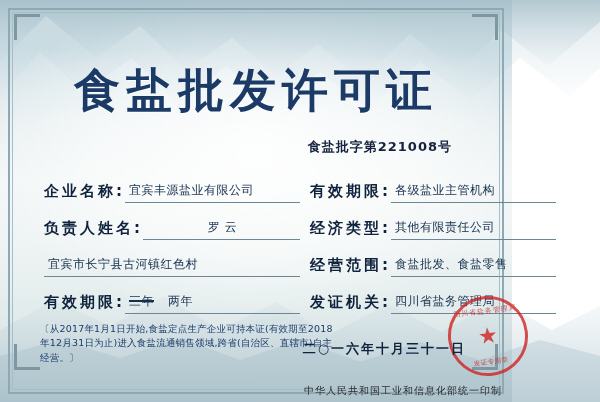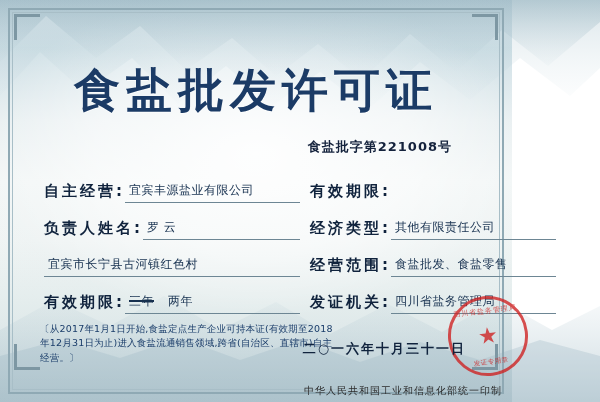--- a/index.html
+++ b/index.html
@@ -103,21 +103,21 @@
     flex:1;
     font-size:12px;
     color:#16304f;
     border-bottom:1px solid #6d8694;
     padding:0 2px 3px 4px;
     white-space:nowrap;
     overflow:hidden;
     letter-spacing:0.5px;
     min-height:16px;
   }
-  .value.center{text-align:left;}
+  .value.center{text-align:center;}
   .value.strike{position:relative;}
   .value.strike .struck{
     text-decoration:line-through;
     text-decoration-thickness:2px;
     margin-right:14px;
   }
 
   .note{
     position:absolute;
     left:40px;top:322px;
@@ -209,25 +209,26 @@
   <div class="corner bl"></div>
   <div class="corner br"></div>
 
   <div class="title">食盐批发许可证</div>
   <div class="serial">食盐批字第221008号</div>
 
   <div class="fields">
 
     <div class="row">
       <div class="col">
-        <span class="label">自主经营:</span>
+        <span class="label">企业名称:</span>
         <span class="value">宜宾丰源盐业有限公司</span>
       </div>
       <div class="col right">
         <span class="label">有效期限:</span>
+        <span class="value">各级盐业主管机构</span>
       </div>
     </div>
 
     <div class="row">
       <div class="col">
         <span class="label">负责人姓名:</span>
         <span class="value center">罗 云</span>
       </div>
       <div class="col right">
         <span class="label">经济类型:</span>

